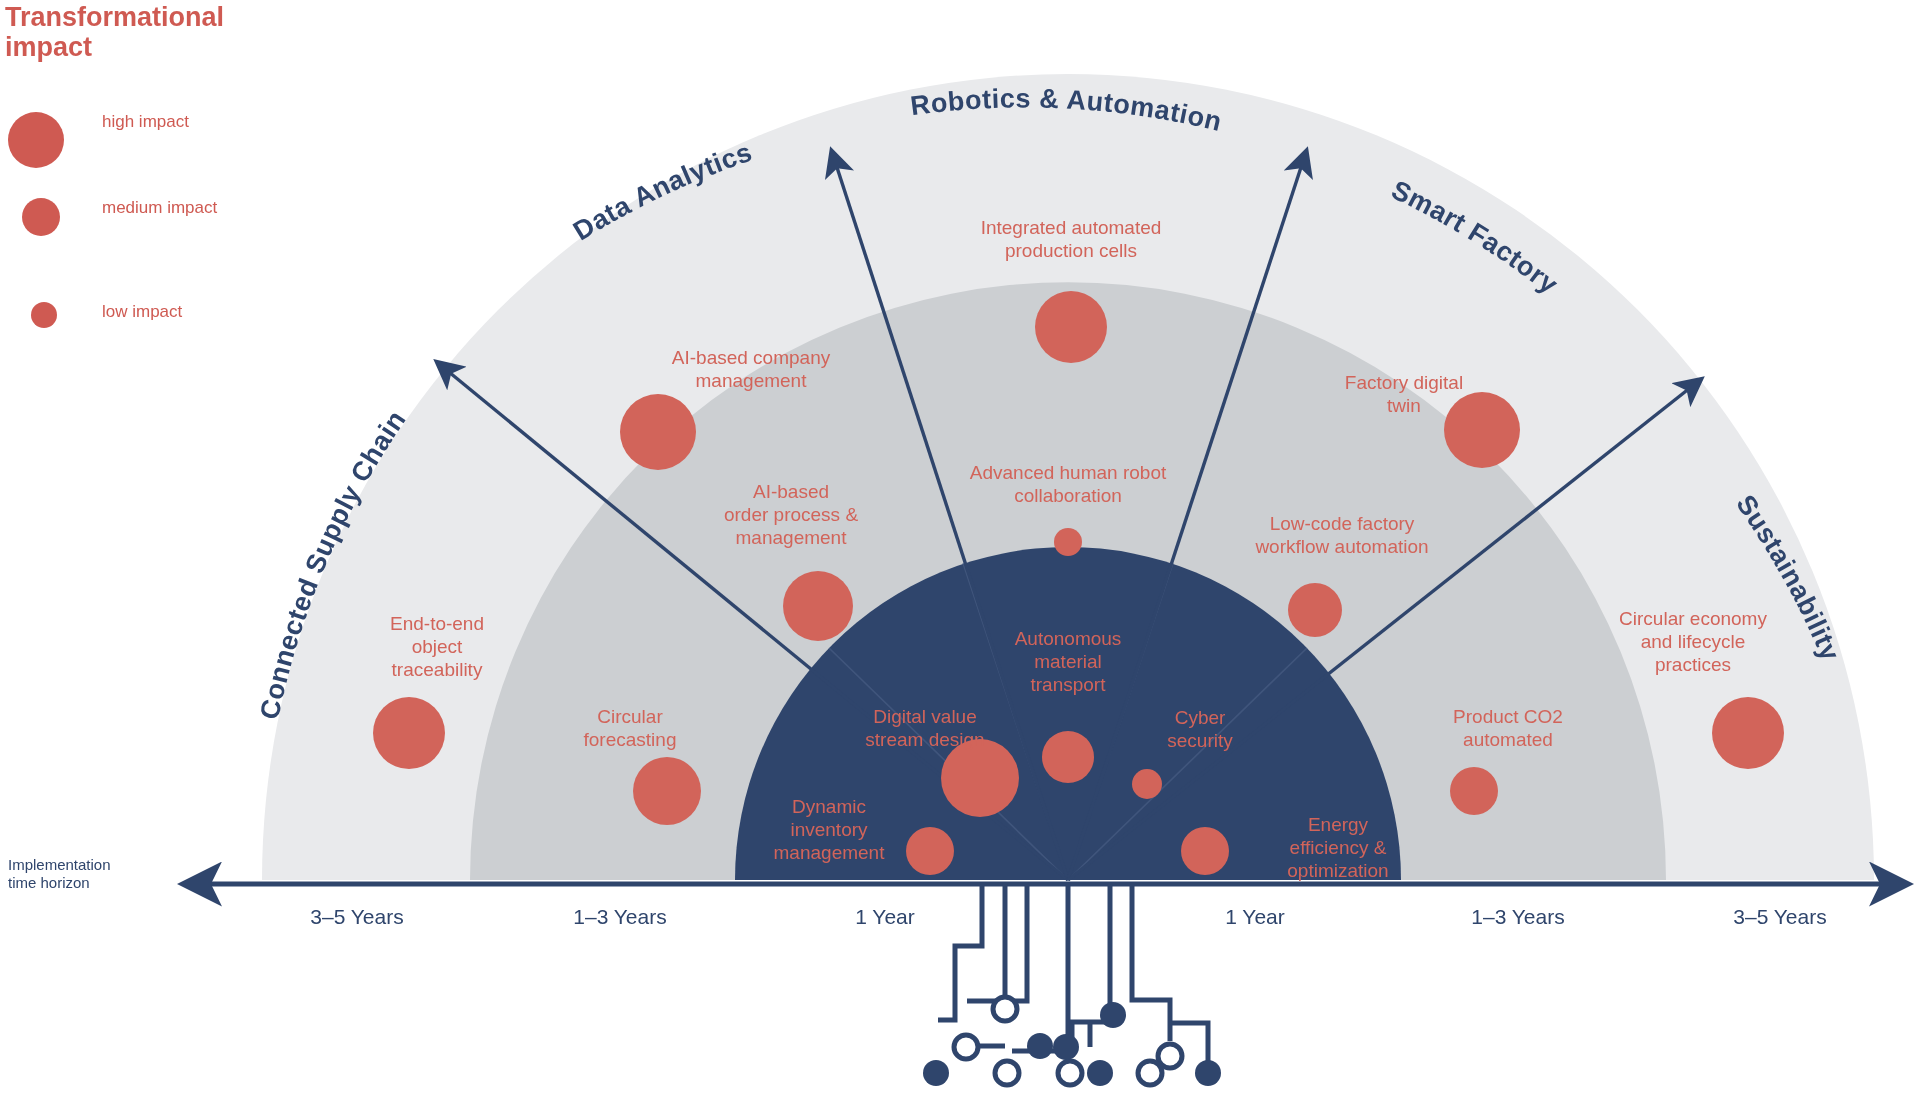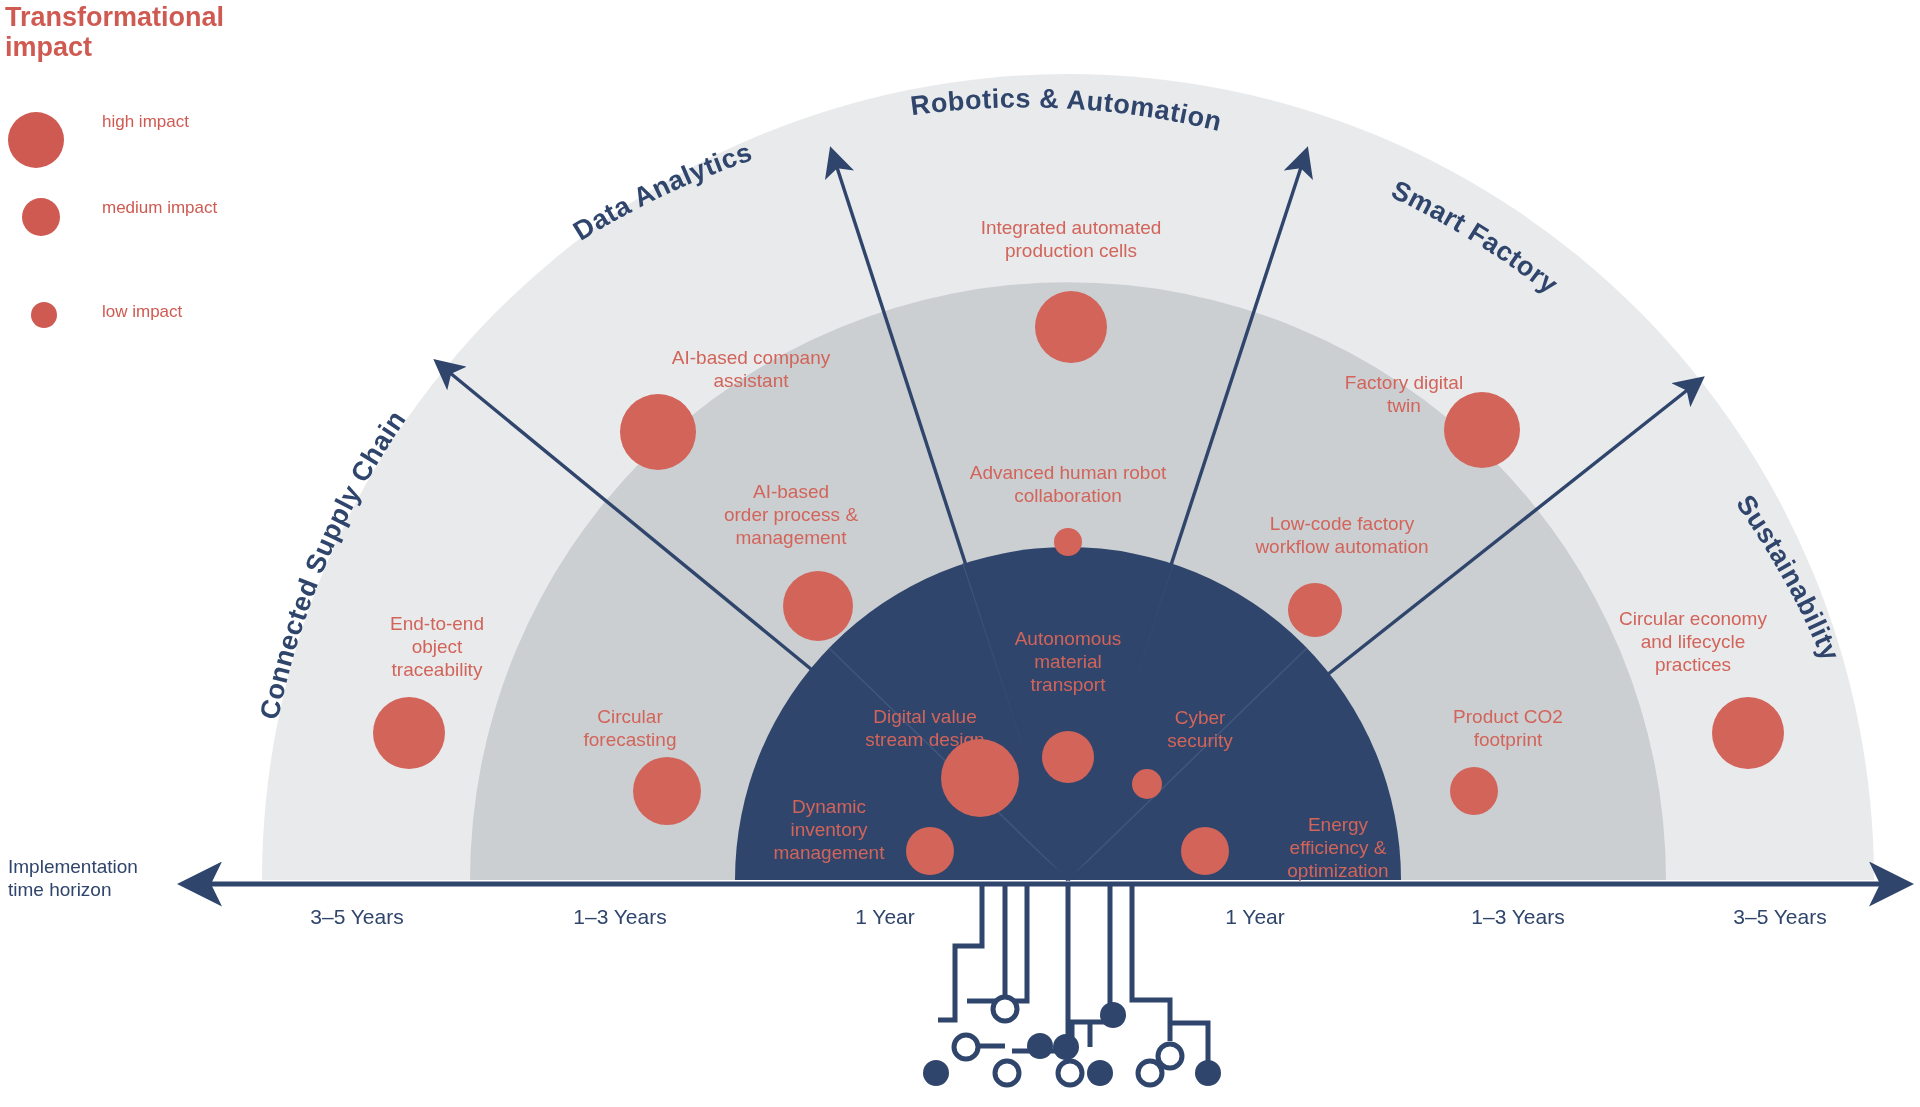--- a/index.html
+++ b/index.html
@@ -23,21 +23,21 @@
   
   .blabel{
     position:absolute;transform:translate(-50%,-50%);
     text-align:center;color:#d2645a;font-size:19px;line-height:1.22;
     white-space:pre-line;pointer-events:none;
   }
   .blabel.on-dark{color:#d2645a;}
 
   
   .axis-caption{
-    position:absolute;color:#2f456c;font-size:19px;line-height:1.2;
+    position:absolute;color:#2f456c;font-size:15px;line-height:1.2;
     white-space:pre-line;
   }
   .tick-label{
     position:absolute;transform:translateX(-50%);
     color:#2f456c;font-size:21px;white-space:nowrap;
   }
   
   .sector-text{
     font-family:"Liberation Sans","DejaVu Sans",sans-serif;
     font-size:27px;font-weight:700;fill:#2f456c;letter-spacing:.5px;
@@ -188,21 +188,21 @@
   <div id="bubble-labels">
       <div class="blabel" style="left: 437px; top: 647px;">End-to-end
 object
 traceability</div>
       <div class="blabel" style="left: 630px; top: 728px;">Circular
 forecasting</div>
       <div class="blabel on-dark" style="left: 829px; top: 830px;">Dynamic
 inventory
 management</div>
       <div class="blabel" style="left: 751px; top: 369px;">AI-based company
-assistant</div>
+management</div>
       <div class="blabel" style="left: 791px; top: 515px;">AI-based
 order process &amp;
 management</div>
       <div class="blabel on-dark" style="left: 925px; top: 728px;">Digital value
 stream design</div>
       <div class="blabel" style="left: 1071px; top: 239px;">Integrated automated
 production cells</div>
       <div class="blabel" style="left: 1068px; top: 484px;">Advanced human robot
 collaboration</div>
       <div class="blabel on-dark" style="left: 1068px; top: 662px;">Autonomous
@@ -211,19 +211,19 @@
       <div class="blabel" style="left: 1404px; top: 354px; margin-top: 40px;">Factory digital
 twin</div>
       <div class="blabel" style="left: 1342px; top: 535px;">Low-code factory
 workflow automation</div>
       <div class="blabel on-dark" style="left: 1200px; top: 729px;">Cyber
 security</div>
       <div class="blabel" style="left: 1693px; top: 642px;">Circular economy
 and lifecycle
 practices</div>
       <div class="blabel" style="left: 1508px; top: 728px;">Product CO2
-footprint</div>
+automated</div>
       <div class="blabel on-dark" style="left: 1310px; top: 848px; margin-left: 28px;">Energy
 efficiency &amp;
 optimization</div>
     </div>
 
 </div>
 
 </body></html>

